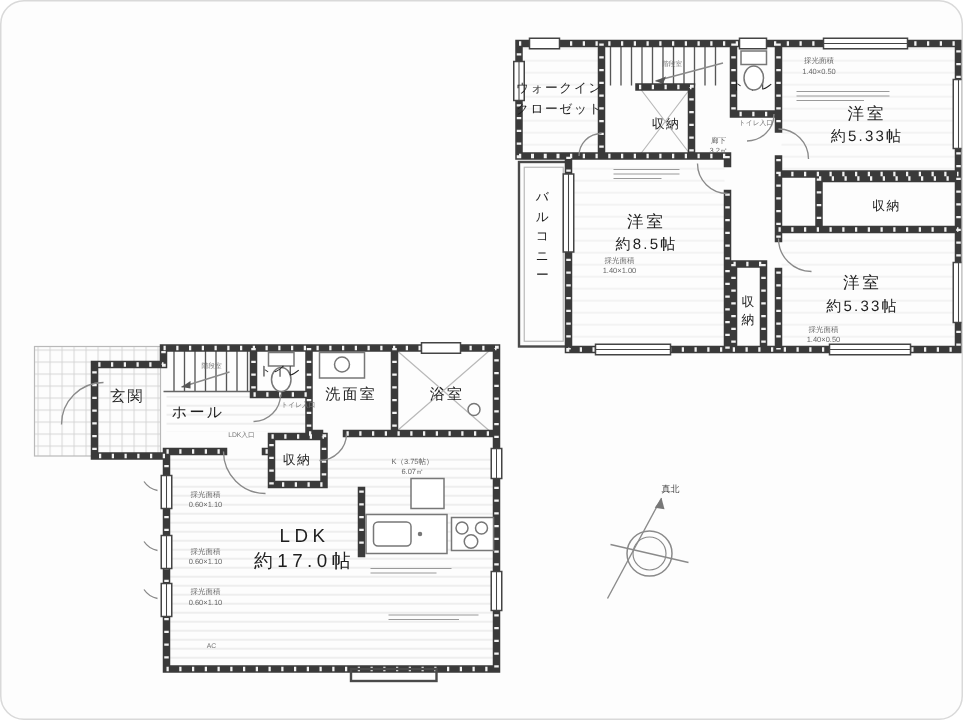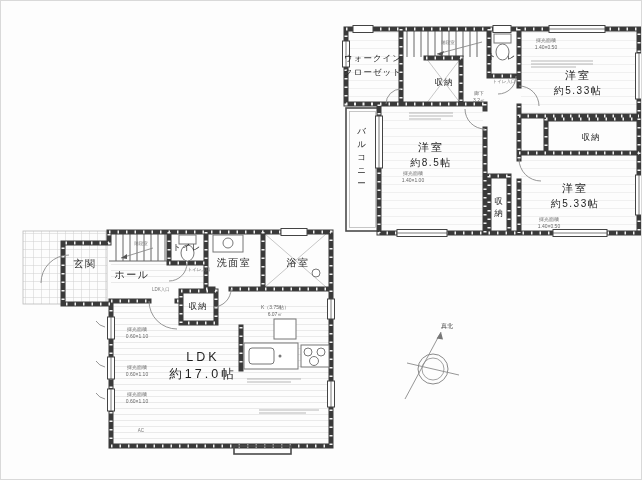--- a/index.html
+++ b/index.html
@@ -1,18 +1,18 @@
 <!DOCTYPE html>
 <html><head>
 <meta charset="utf-8">
 <style>
   html,body{margin:0;padding:0;background:#ffffff;}
   .page{
     width:642px;height:480px;position:relative;box-sizing:border-box;
-    background:#fdfdfd;border:1px solid #d9d9d9;border-radius:0;overflow:hidden;
+    background:#fdfdfd;border:1px solid #d9d9d9;border-radius:16px;overflow:hidden;
     font-family:"Liberation Sans", sans-serif;
   }
   svg{display:block;}
   .wall{stroke:#3a3a3a;stroke-width:5;fill:none;stroke-linecap:square;}
   .wall-tie{stroke:#f3f3f3;stroke-width:3;fill:none;stroke-dasharray:1.5 7;}
   .thinwall{stroke:#4a4a4a;stroke-width:1.6;fill:none;}
   .partline{stroke:#666;stroke-width:1;fill:none;}
   .tread{stroke:#555;stroke-width:0.9;}
   .door{stroke:#8a8a8a;stroke-width:0.9;fill:none;}
   .win{fill:#ffffff;stroke:#444;stroke-width:1;}

